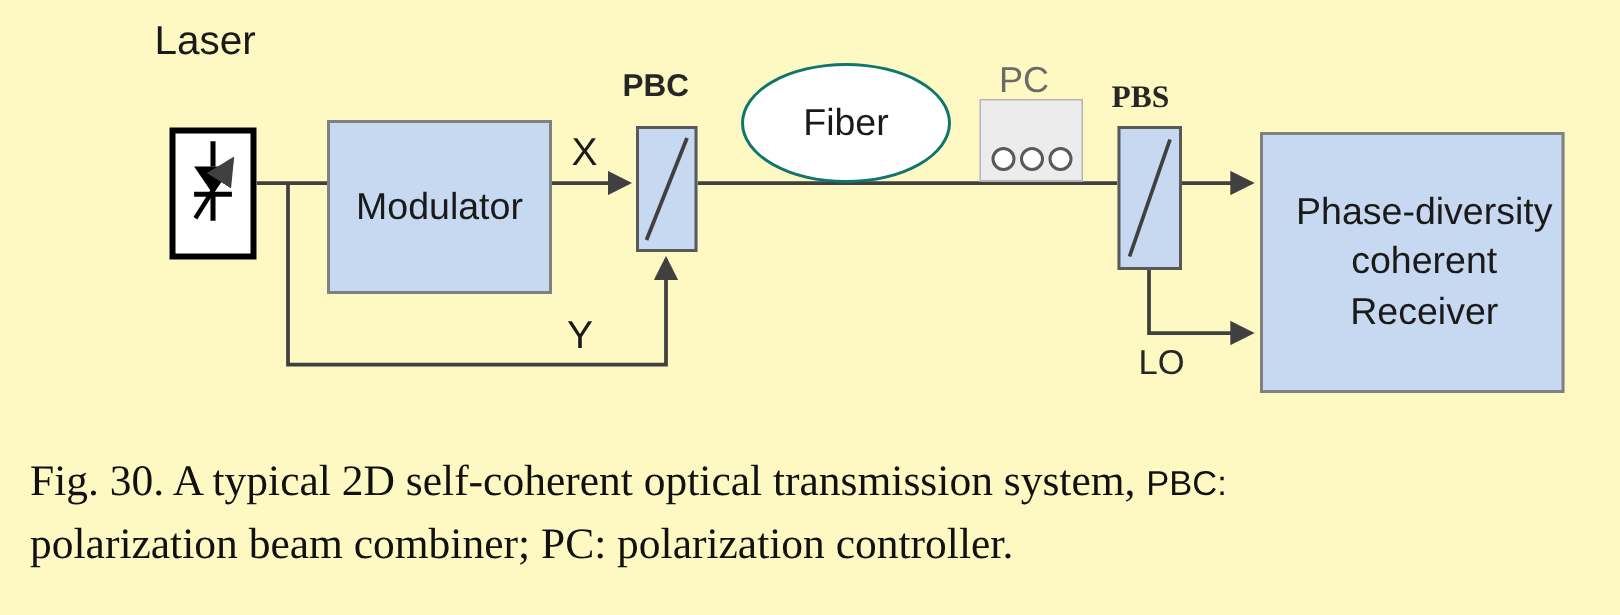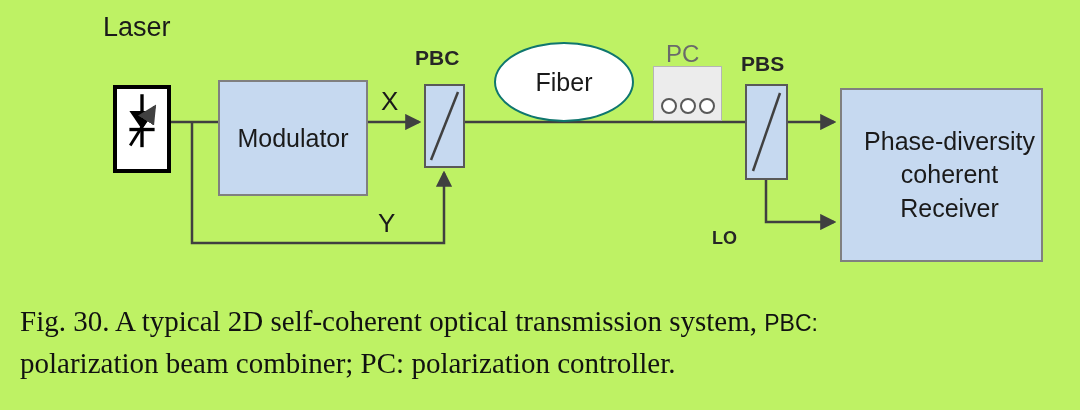--- a/index.html
+++ b/index.html
@@ -1,17 +1,17 @@
 <!DOCTYPE html>
 <html><head>
 <meta charset="utf-8">
 <style>
   html,body{margin:0;padding:0;background:#ffffff;}
   #stage{
-    position:relative;width:1080px;height:410px;background:#bef264;overflow:hidden;
+    position:relative;width:1080px;height:410px;background:#fef9c3;overflow:hidden;
     font-family:"Liberation Sans",sans-serif;color:#1a1a1a;
   }
   .abs{position:absolute;}
   
   #wires{position:absolute;left:0;top:0;width:1080px;height:410px;z-index:1;}
   
   .bluebox{background:#c6d9f0;border:2px solid #808080;box-sizing:border-box;z-index:2;}
   .laser-box{left:113px;top:85px;width:58px;height:88px;background:#ffffff;border:4px solid #000;box-sizing:border-box;z-index:2;display:flex;align-items:center;justify-content:center;}
   .modulator-box{left:218px;top:80px;width:150px;height:116px;display:flex;align-items:center;justify-content:center;font-size:25px;}
   .pbc-box{left:424px;top:84px;width:41px;height:84px;border:2px solid #595959;}
@@ -20,22 +20,22 @@
   .fiber-ellipse{left:494px;top:42px;width:136px;height:76px;background:#ffffff;border:2px solid #0f766e;border-radius:50%;display:flex;align-items:center;justify-content:center;font-size:25px;z-index:2;}
   .pc-box{left:653px;top:66px;width:69px;height:55px;background:#ececec;border:1px solid #b5b5b5;box-sizing:border-box;z-index:2;display:flex;align-items:flex-end;justify-content:center;gap:3px;padding-bottom:6px;}
   .pc-circle{width:16px;height:16px;border:2px solid #595959;border-radius:50%;background:#ffffff;box-sizing:border-box;}
   
   .lbl{z-index:3;white-space:nowrap;}
   .laser-lbl{left:103px;top:12px;font-size:27px;}
   .x-lbl{left:381px;top:86px;font-size:26px;}
   .y-lbl{left:378px;top:208px;font-size:26px;}
   .pbc-lbl{left:415px;top:46px;font-size:21px;font-weight:bold;color:#262626;}
   .pc-lbl{left:666px;top:40px;font-size:24px;color:#6a6a6a;}
-  .pbs-lbl{left:741px;top:52px;font-size:21px;font-weight:bold;color:#262626;}
-  .lo-lbl{left:712px;top:228px;font-size:18px;font-weight:bold;color:#262626;}
+  .pbs-lbl{left:741px;top:52px;font-size:21px;font-weight:bold;color:#262626;font-family:Liberation Serif, serif;}
+  .lo-lbl{left:759px;top:228px;font-size:23px;font-weight:normal;color:#262626;}
   .slash-svg{position:absolute;left:0;top:0;width:100%;height:100%;}
   
   .caption{left:20px;top:300px;width:1050px;font-family:"Liberation Serif",serif;font-size:29px;color:#111;line-height:1.45;z-index:3;}
   .abbrev{font-family:"Liberation Sans",sans-serif;font-size:23px;margin-top:21px;}
 </style>
 </head>
 <body>
 
 <div id="stage">
 

